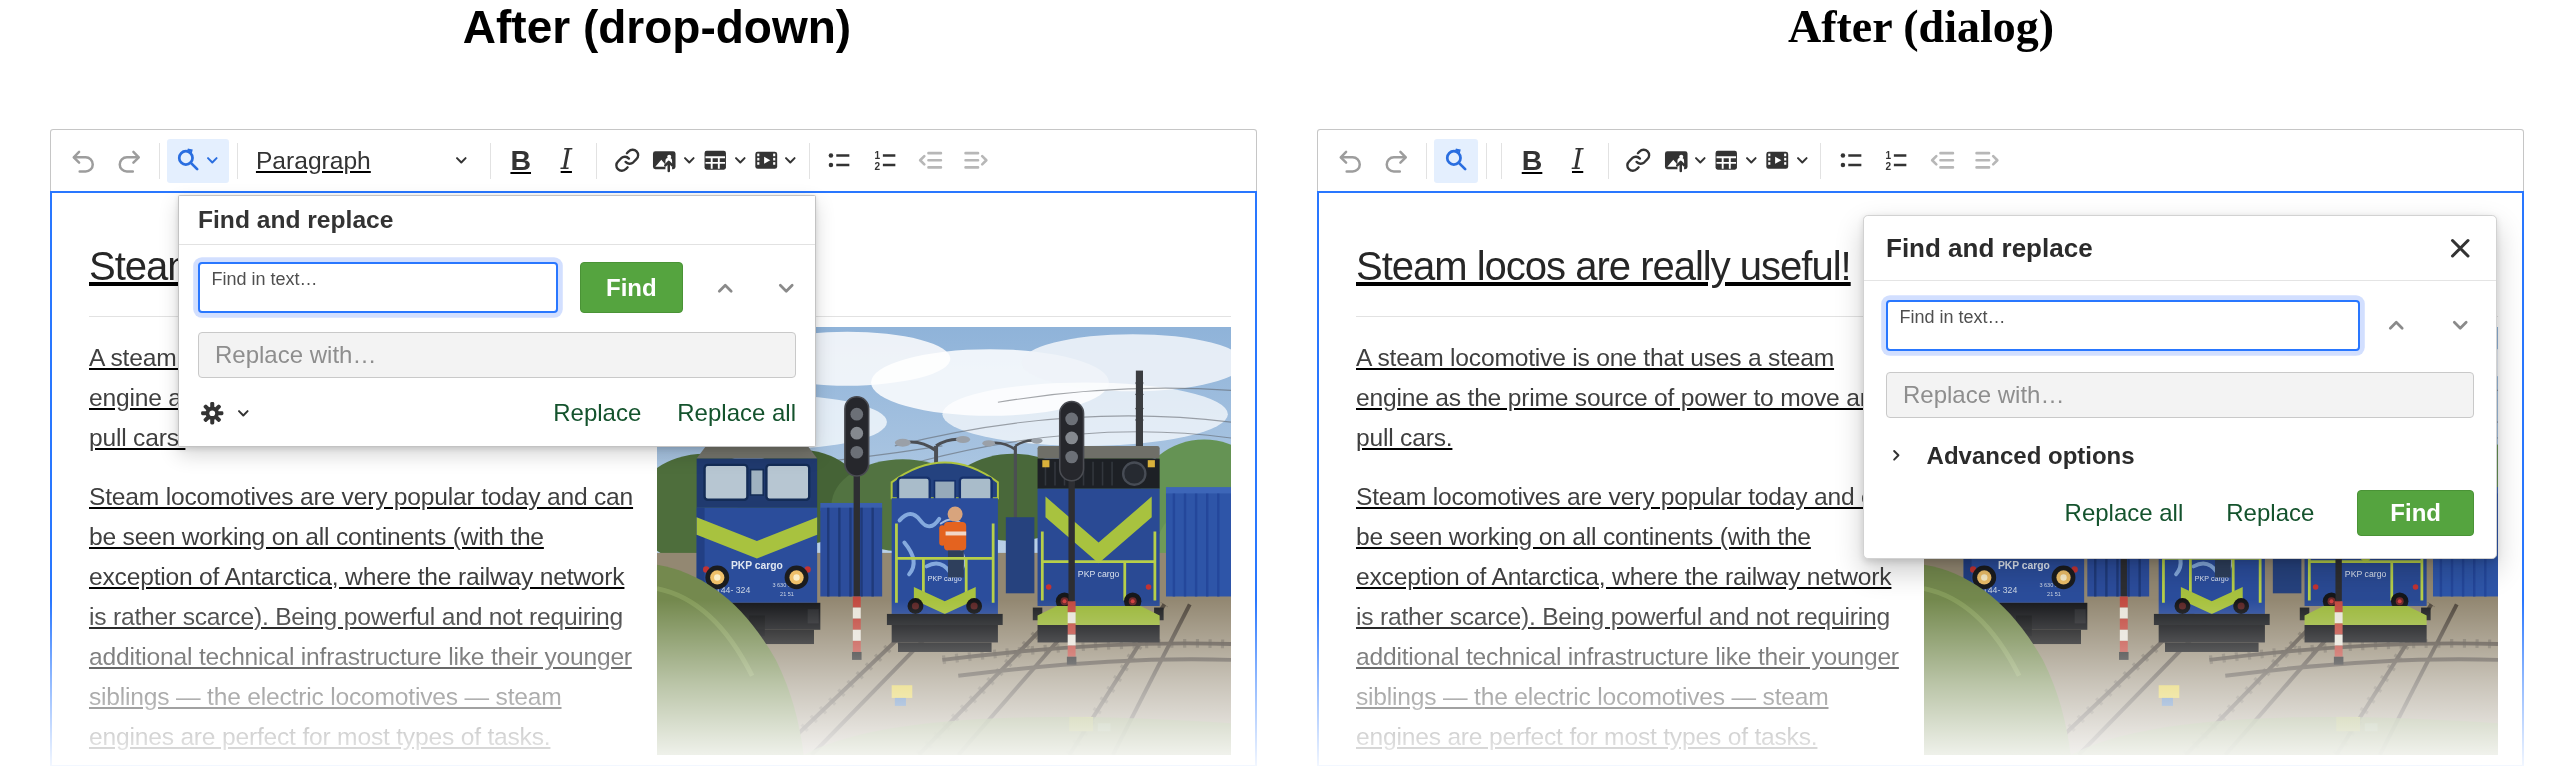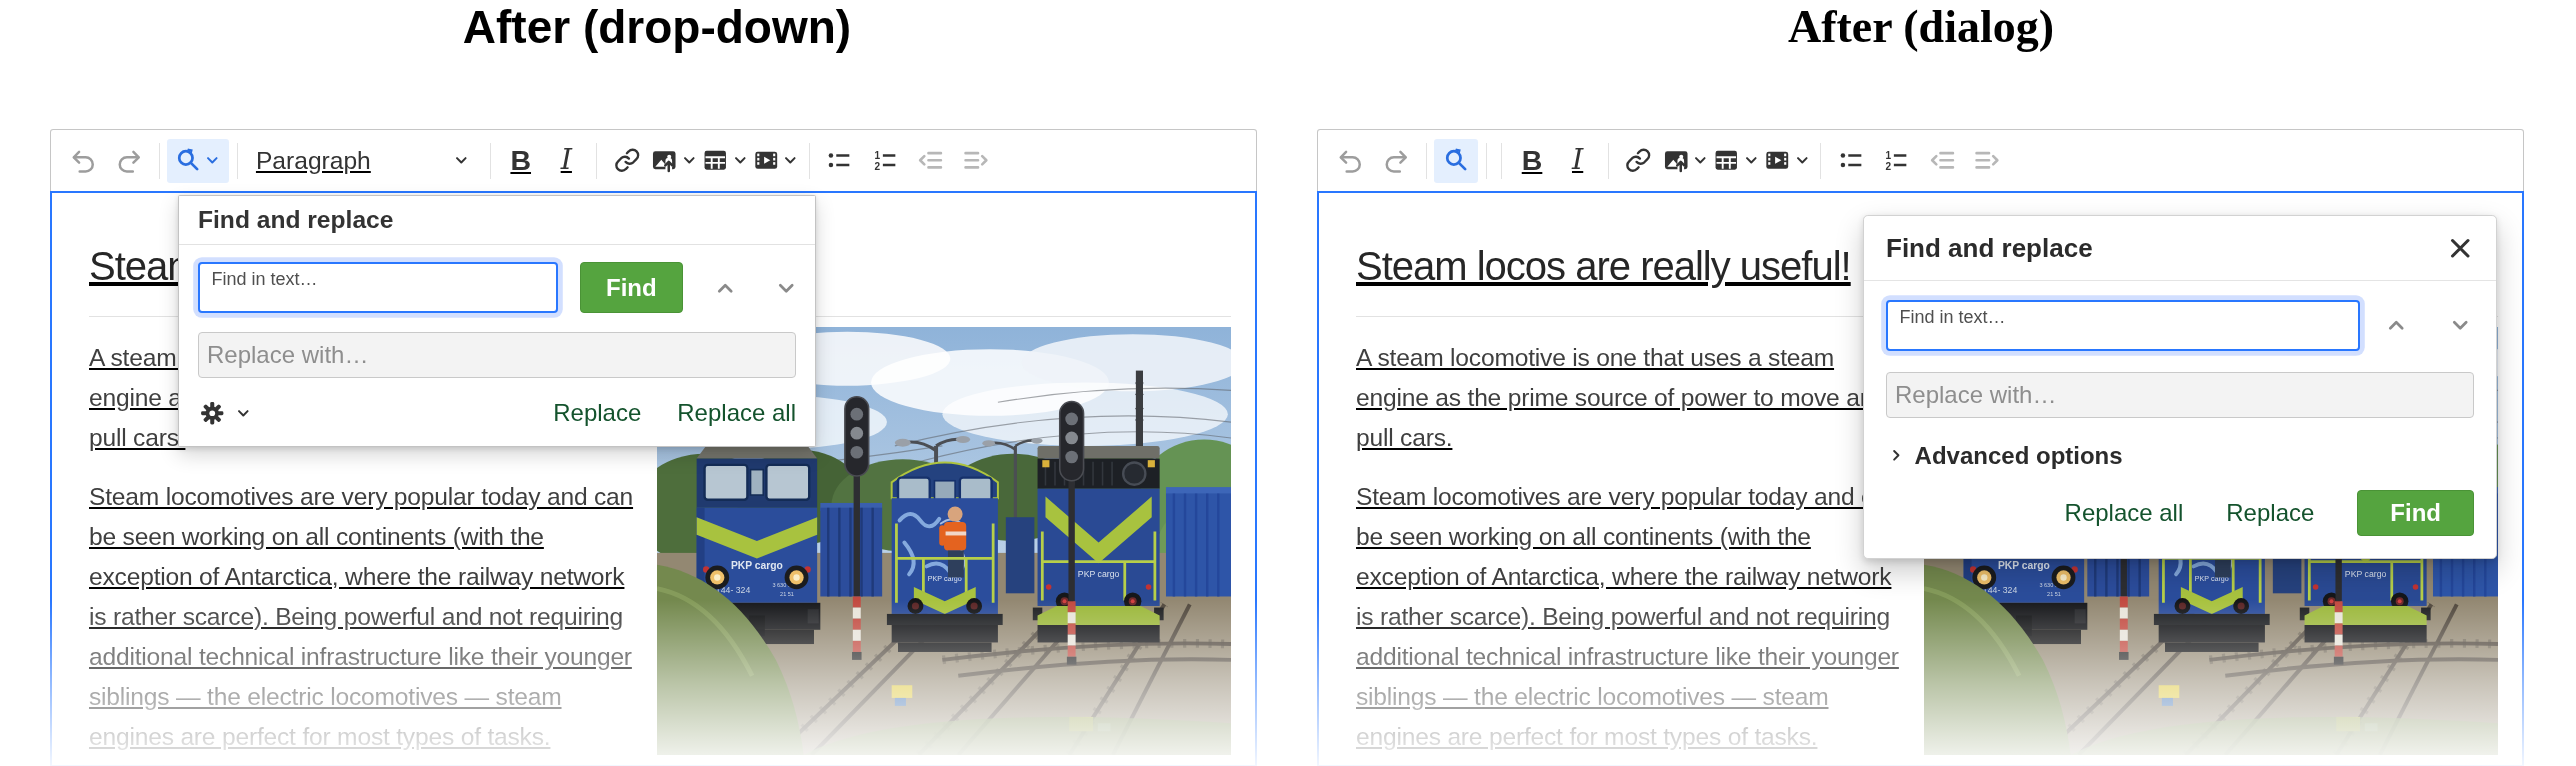--- a/index.html
+++ b/index.html
@@ -59,39 +59,39 @@
   .field input { height:51px; width:100%; border:2.4px solid #2977ff; border-radius:4px;
                  box-shadow:0 0 0 4.8px rgba(126,163,255,.35); font-size:24px; padding:0 11px;
                  outline:none; background:#fff; color:#333; }
   .field label { position:absolute; top:-10.3px; left:9.5px; background:#fff; padding:0 4px;
                  font-size:18px; color:#4f4f4f; line-height:19px;margin-top:18px; }
   .btn-green { height:51px; padding:0 25px; background:#55a43f; border:0.8px solid #4a9336;
                border-radius:4px; color:#fff; font-size:24px; font-weight:bold; cursor:pointer; }
   .nav-chev { background:none; border:none; color:#8a8a8a; cursor:pointer;
               display:flex; align-items:center; }
   .replace-input { height:46px; background:#f3f3f3; border:1.6px solid #c9c9c9; border-radius:4px;
-                   font-size:24px; color:#555; padding:0 8px; outline:none; }
+                   font-size:24px; color:#555; padding:0 16px; outline:none; }
   .replace-input::placeholder { color:#8e8e8e; }
   .btn-ghost { background:none; border:none; color:#14532d; font-size:24px; cursor:pointer; }
 
   .panel-find-field { width:360px; }
   .panel-replace { width:600px; }
   .gear-wrap { display:flex; align-items:center; gap:6.3px; cursor:pointer; color:#333; }
 
   
   .fr-dialog { position:absolute; left:1863px; top:215px; width:634px; background:#fff;
                border:0.8px solid #d2d2d2; border-radius:4.8px; z-index:20;
                box-shadow:0 12.7px 28.5px rgba(0,0,0,.2), 0 2.4px 6.3px rgba(0,0,0,.12); }
   .dlg-head { height:65px; display:flex; align-items:center; justify-content:space-between;
               padding:0 22px; font-size:26px; font-weight:bold; color:#2b2b2b;
               border-bottom:0.8px solid #e4e4e4; }
   .dlg-body { padding:19px 22px 22px; }
   .dlg-find-field { width:474px; }
   .dlg-replace { width:588px; margin-top:20.6px; }
-  .adv-row { margin-top:24px; display:flex; align-items:center; gap:8px; cursor:pointer;text-align:right; }
+  .adv-row { margin-top:24px; display:flex; align-items:center; gap:20px; cursor:pointer;text-align:right; }
   .adv-label { font-size:24px; font-weight:bold; color:#2b2b2b; }
   .dlg-footer { margin-top:20.6px; display:flex; align-items:center; justify-content:flex-end; gap:43px; }
   .close-btn { background:none; border:none; cursor:pointer; color:#333;
                display:flex; align-items:center; }
 
   
   .page-fade { position:absolute; left:0; top:600px; width:2576px; height:166px; z-index:40;
                pointer-events:none;
                background:linear-gradient(to bottom, rgba(255,255,255,0) 0%,
                           rgba(255,255,255,.5) 50%, rgba(255,255,255,.94) 100%); }

